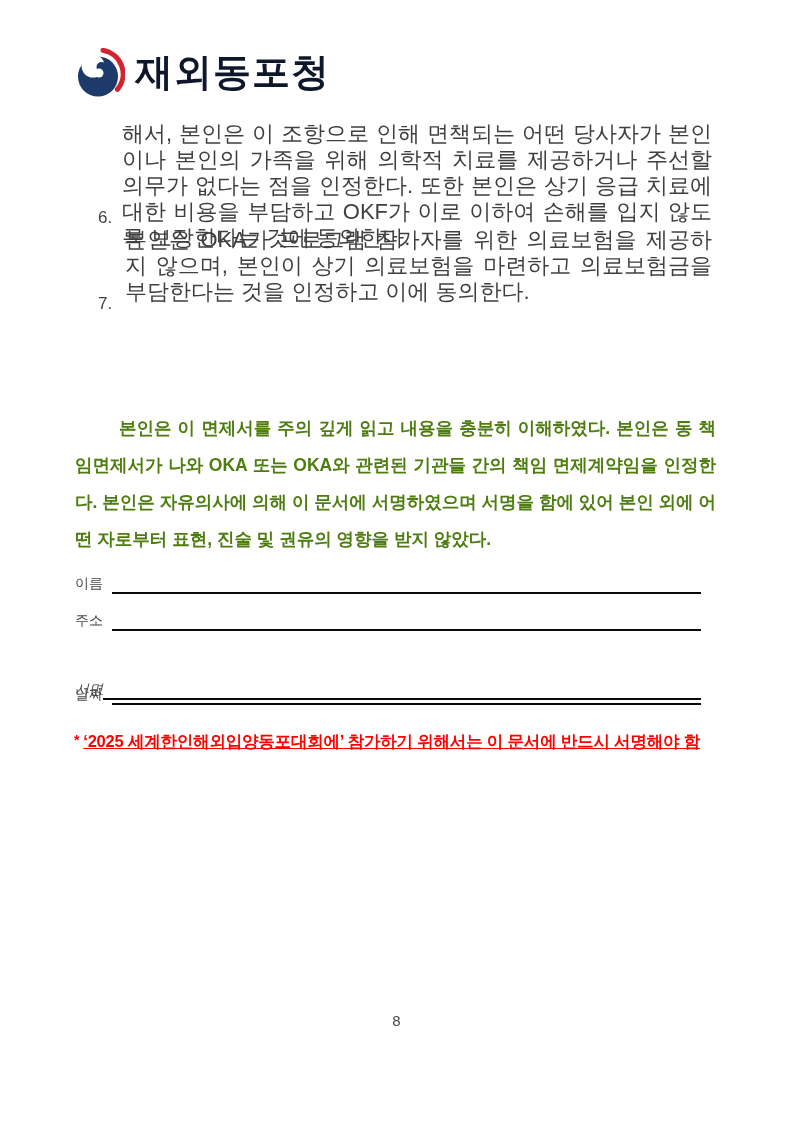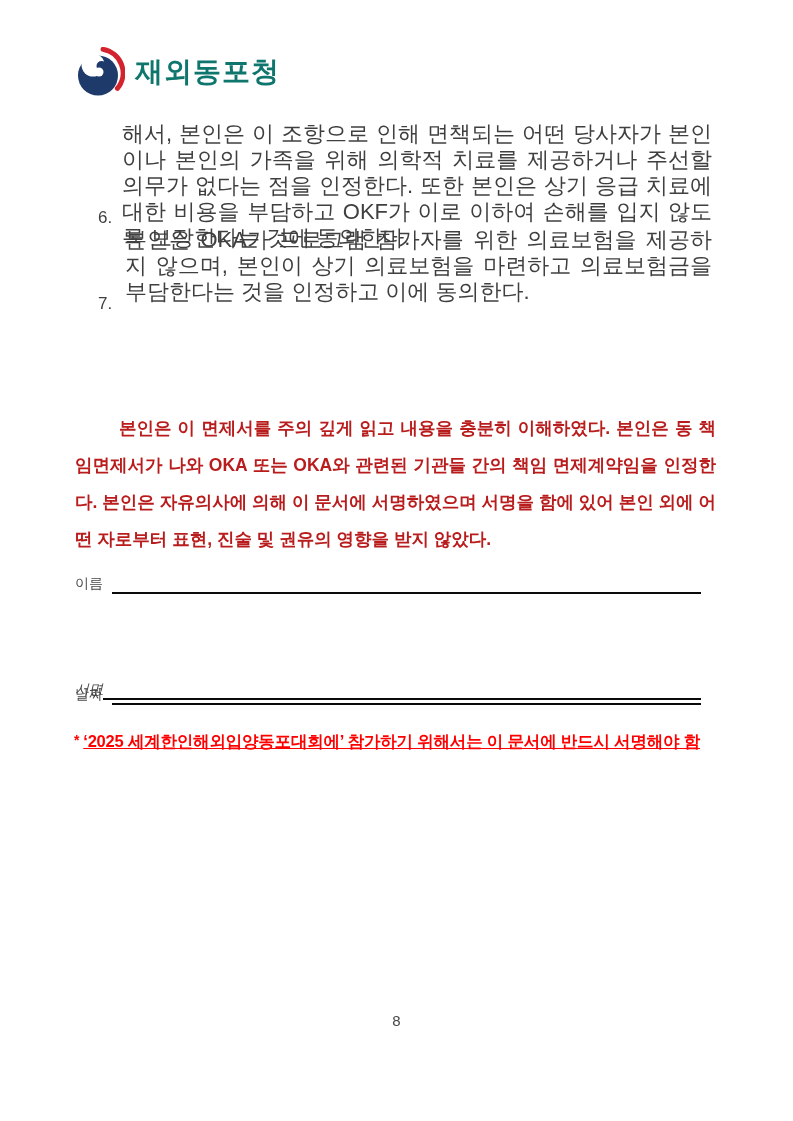--- a/index.html
+++ b/index.html
@@ -16,23 +16,23 @@
   
   .logo {
     position: absolute;
     top: 47px; left: 75px;
     display: flex;
     align-items: center;
     gap: 10px;
   }
   .logo svg { width: 50px; height: 50px; display: block; }
   .logo-text {
-    font-size: 28px;
+    font-size: 38px;
     font-weight: 600;
-    color: #0f766e;
+    color: #0f172a;
     letter-spacing: 1px;
   }
 
   
   .para {
     position: absolute;
     color: #3f3f3f;
     font-size: 22px;
     line-height: 26px;
     text-align: justify;
@@ -47,21 +47,21 @@
     color: #3f3f3f;
     font-size: 17px;
     line-height: 26px;
   }
   .list-text { left: 125px; width: 587px; }
   .li-6 { top: 205px; }
   .li-7 { top: 291px; }
 
   .p-decl {
     top: 392px; left: 75px; width: 641px;
-    color: #b91c1c;
+    color: #4d7c0f;
     font-weight: bold;
     font-size: 17.5px;
     line-height: 37px;
     text-indent: 44px;
   }
 
   
   .field {
     position: absolute;
     left: 75px;
@@ -138,20 +138,24 @@
   <div class="list-item li-7">
     <span class="list-num">7.</span>
   </div>
 
   <p class="para p-decl">본인은 이 면제서를 주의 깊게 읽고 내용을 충분히 이해하였다. 본인은 동 책임면제서가 나와 OKA 또는 OKA와 관련된 기관들 간의 책임 면제계약임을 인정한다. 본인은 자유의사에 의해 이 문서에 서명하였으며 서명을 함에 있어 본인 외에 어떤 자로부터 표현, 진술 및 권유의 영향을 받지 않았다.</p>
 
   <div class="field f-name">
     <span class="field-label">이름</span>
     <span class="field-line"></span>
   </div>
+  <div class="field f-addr">
+    <span class="field-label">주소</span>
+    <span class="field-line"></span>
+  </div>
   <div class="field f-sign no-gap">
     <span class="field-label">서명</span>
     <span class="field-line"></span>
   </div>
   <div class="field f-date">
     <span class="field-label">날짜</span>
     <span class="field-line"></span>
   </div>
 
   <div class="footnote">

